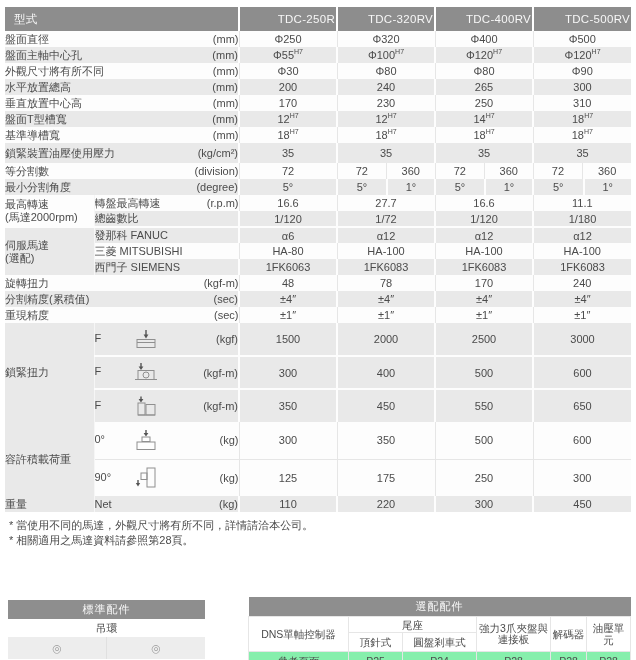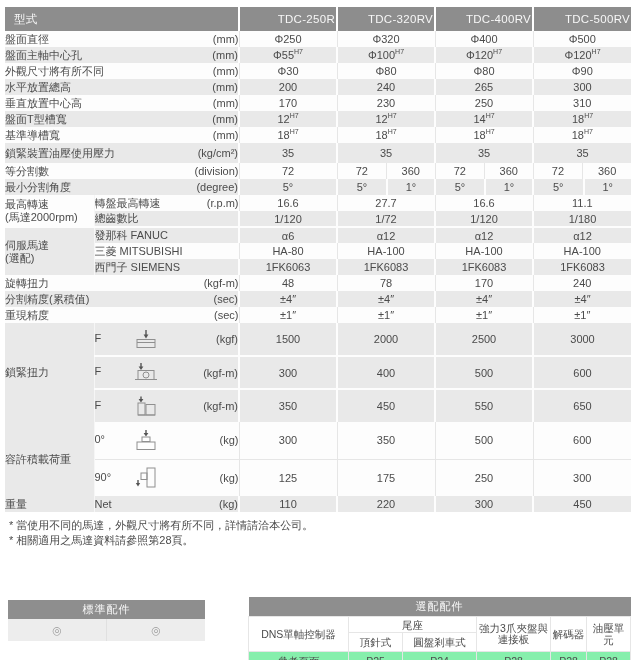--- a/index.html
+++ b/index.html
@@ -337,20 +337,21 @@
 </div>
 
 <div class="footnotes">
   <div>* 當使用不同的馬達，外觀尺寸將有所不同，詳情請洽本公司。</div>
   <div>* 相關適用之馬達資料請參照第28頁。</div>
 </div>
 
 <div class="std">
   <div class="acc-head">標準配件</div>
   <div class="std-row std-items">
+    <div class="std-cell">吊環</div>
   </div>
   <div class="std-row std-marks">
     <div class="std-cell">◎</div>
     <div class="std-cell">◎</div>
   </div>
 </div>
 
 <table class="opt">
   <colgroup>
     <col style="width:100px">

